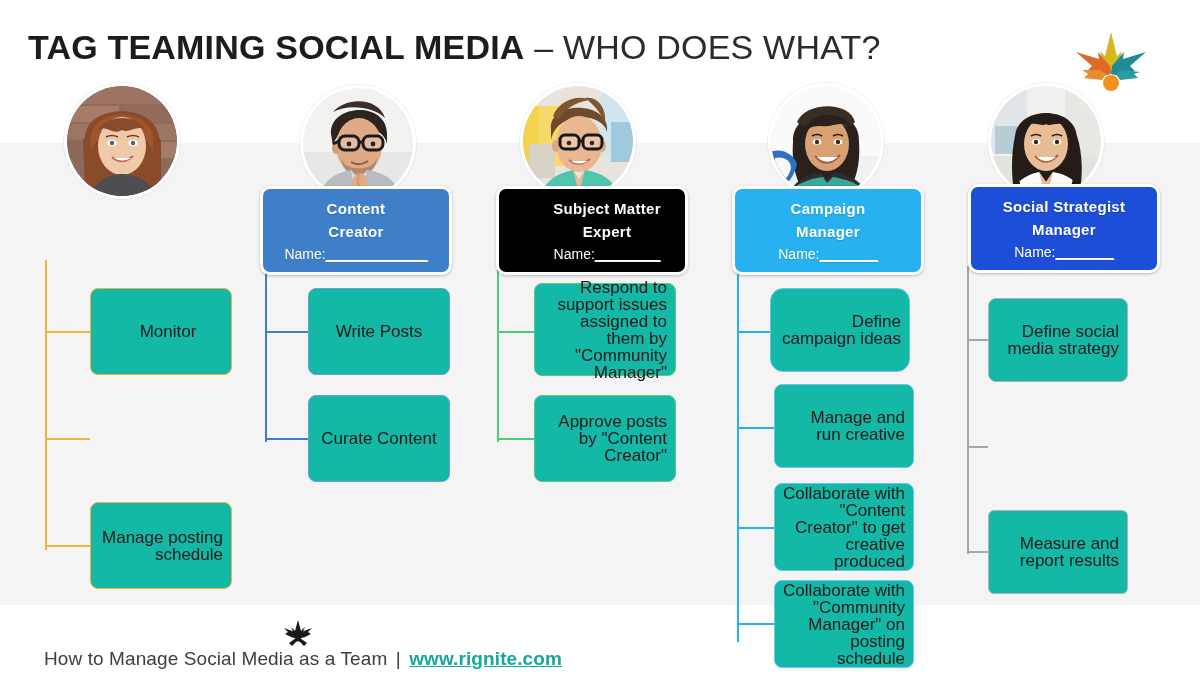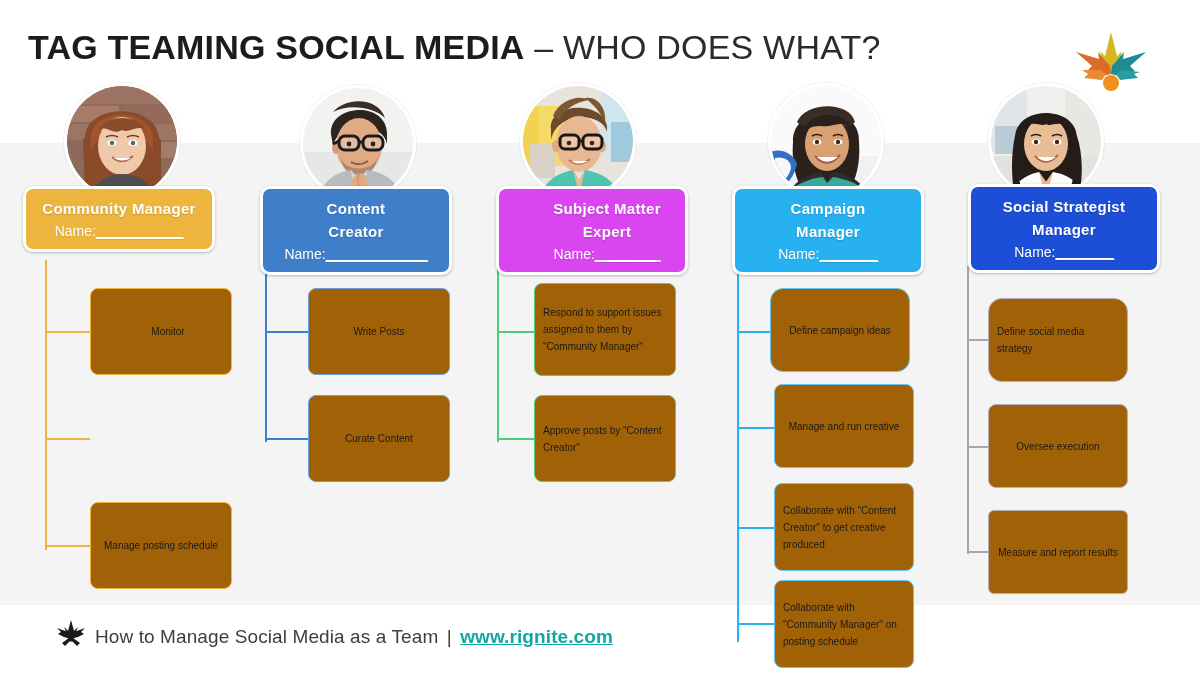--- a/index.html
+++ b/index.html
@@ -107,48 +107,49 @@
   }
   .role-name .blank {
     text-decoration: underline;
     letter-spacing: -0.5px;
   }
 
   
   .task {
     position: absolute;
     box-sizing: border-box;
-    background: #a16207;
+    background: #14b8a6;
     border: 1px solid #cccccc;
     border-radius: 8px;
     display: flex;
     align-items: center;
     justify-content: center;
-    text-align: left;
+    text-align: right;
     color: #1a1a1a;
-    font-size: 10px;
+    font-size: 17px;
     line-height: 17px;
     padding: 4px 8px;
     z-index: 5;
   }
 
   
   .vline, .hline {
     position: absolute;
     z-index: 1;
   }
 
   
   .footer {
     position: absolute;
-    left: 56px;
+    left: 44px;
     top: 618px;
     display: flex;
-    align-items: flex-end;
+    align-items: center;
     z-index: 9;
+    flex-direction: column;
   }
   .footer-mark { width: 30px; height: 30px; margin-right: 9px; }
   .footer-text {
     font-size: 19px;
     color: #3e3e3e;
     letter-spacing: 0.1px;
   }
   .footer-sep { color: #3e3e3e; margin: 0 3px; }
   .footer-url {
     font-weight: bold;
@@ -228,26 +229,20 @@
           <path d="M60,51 Q66,48 72,51" stroke="#6d3d22" stroke-width="1.6" fill="none"></path>
 
           <path d="M45,71 Q55,80 66,70" stroke="#b36a58" stroke-width="2" fill="none"></path>
           <path d="M47,72 Q55,77 64,72" fill="#ffffff"></path>
 
           <path d="M24,110 C28,94 44,88 55,88 C66,88 84,94 88,110 Z" fill="#4d4d52"></path>
         </g>
       </svg>
     </div>
 
-    <div class="role" style="left:17px; top:186px; background:#edb53d;">
-      <div class="role-title">Community Manager</div>
-      <div class="role-name">
-        <span>Name:</span><span class="blank">____________</span>
-      </div>
-    </div>
 
     <div class="task" style="left:84px; top:288px; width:142px; height:87px; border-color:#edb53d;padding-left:22px;">Monitor</div>
     <div class="task" style="left:84px; top:502px; width:142px; height:87px; border-color:#edb53d;">Manage posting schedule</div>
   </div>
 
   <div class="col" style="left:224px;">
 
     <svg class="vline" style="left:0; top:180px; width:240px; height:400px;" viewBox="0 0 240 400">
       <path d="M42,86 L42,262" stroke="#3f7fca" stroke-width="2" fill="none"></path>
       <path d="M42,152 L84,152" stroke="#3f7fca" stroke-width="2" fill="none"></path>
@@ -343,21 +338,21 @@
 
           <path d="M46,74 Q56,82 67,73" stroke="#b0705a" stroke-width="2" fill="none"></path>
           <path d="M48,75 Q56,80 65,75" fill="#ffffff"></path>
 
           <path d="M18,110 C22,92 40,86 50,84 L56,94 L62,84 C74,86 92,92 96,110 Z" fill="#4fc5b0"></path>
           <path d="M50,84 L56,94 L62,84 L58,100 L54,100 Z" fill="#e9b894"></path>
         </g>
       </svg>
     </div>
 
-    <div class="role" style="left:40px; top:186px; background:#d946ef;padding-left:40px;">
+    <div class="role" style="left:40px; top:186px; background:#000000;padding-left:40px;">
       <div class="role-title">Subject Matter</div>
       <div class="role-title">Expert</div>
       <div class="role-name">
         <span>Name:</span><span class="blank">_________</span>
       </div>
     </div>
 
     <div class="task" style="left:78px; top:283px; width:142px; height:93px; border-color:#5cc97f;">Respond to support issues assigned to them by "Community Manager"</div>
     <div class="task" style="left:78px; top:395px; width:142px; height:87px; border-color:#5cc97f;">Approve posts by "Content Creator"</div>
   </div>
@@ -472,22 +467,21 @@
     </div>
 
     <div class="role" style="left:36px; top:184px; background:#1d4ed8;margin-left:12px;">
       <div class="role-title">Social Strategist</div>
       <div class="role-title">Manager</div>
       <div class="role-name">
         <span>Name:</span><span class="blank">________</span>
       </div>
     </div>
 
-    <div class="task" style="left:68px; top:298px; width:140px; height:84px; border-color:#b3b0b6;border-radius:14px;">Define social media strategy</div>
-    <div class="task" style="left:68px; top:404px; width:140px; height:84px; border-color:#b3b0b6;">Oversee execution</div>
+    <div class="task" style="left:68px; top:298px; width:140px; height:84px; border-color:#b3b0b6;">Define social media strategy</div>
     <div class="task" style="left:68px; top:510px; width:140px; height:84px; border-color:#b3b0b6;border-radius:6px;">Measure and report results</div>
   </div>
 
   <div class="footer">
     <span class="footer-mark">
       <svg width="30" height="30" viewBox="0 0 30 30">
         <polygon points="15,2 18,13 22,9 19,16 15,20 11,16 8,9 12,13" fill="#1a1a1a"></polygon>
         <polygon points="1,10 12,14 10,10 15,18 15,21 8,19 2,16 5,14" fill="#1a1a1a"></polygon>
         <polygon points="29,10 18,14 20,10 15,18 15,21 22,19 28,16 25,14" fill="#1a1a1a"></polygon>
         <polygon points="6,25 13,20 15,22 9,28" fill="#1a1a1a"></polygon>

